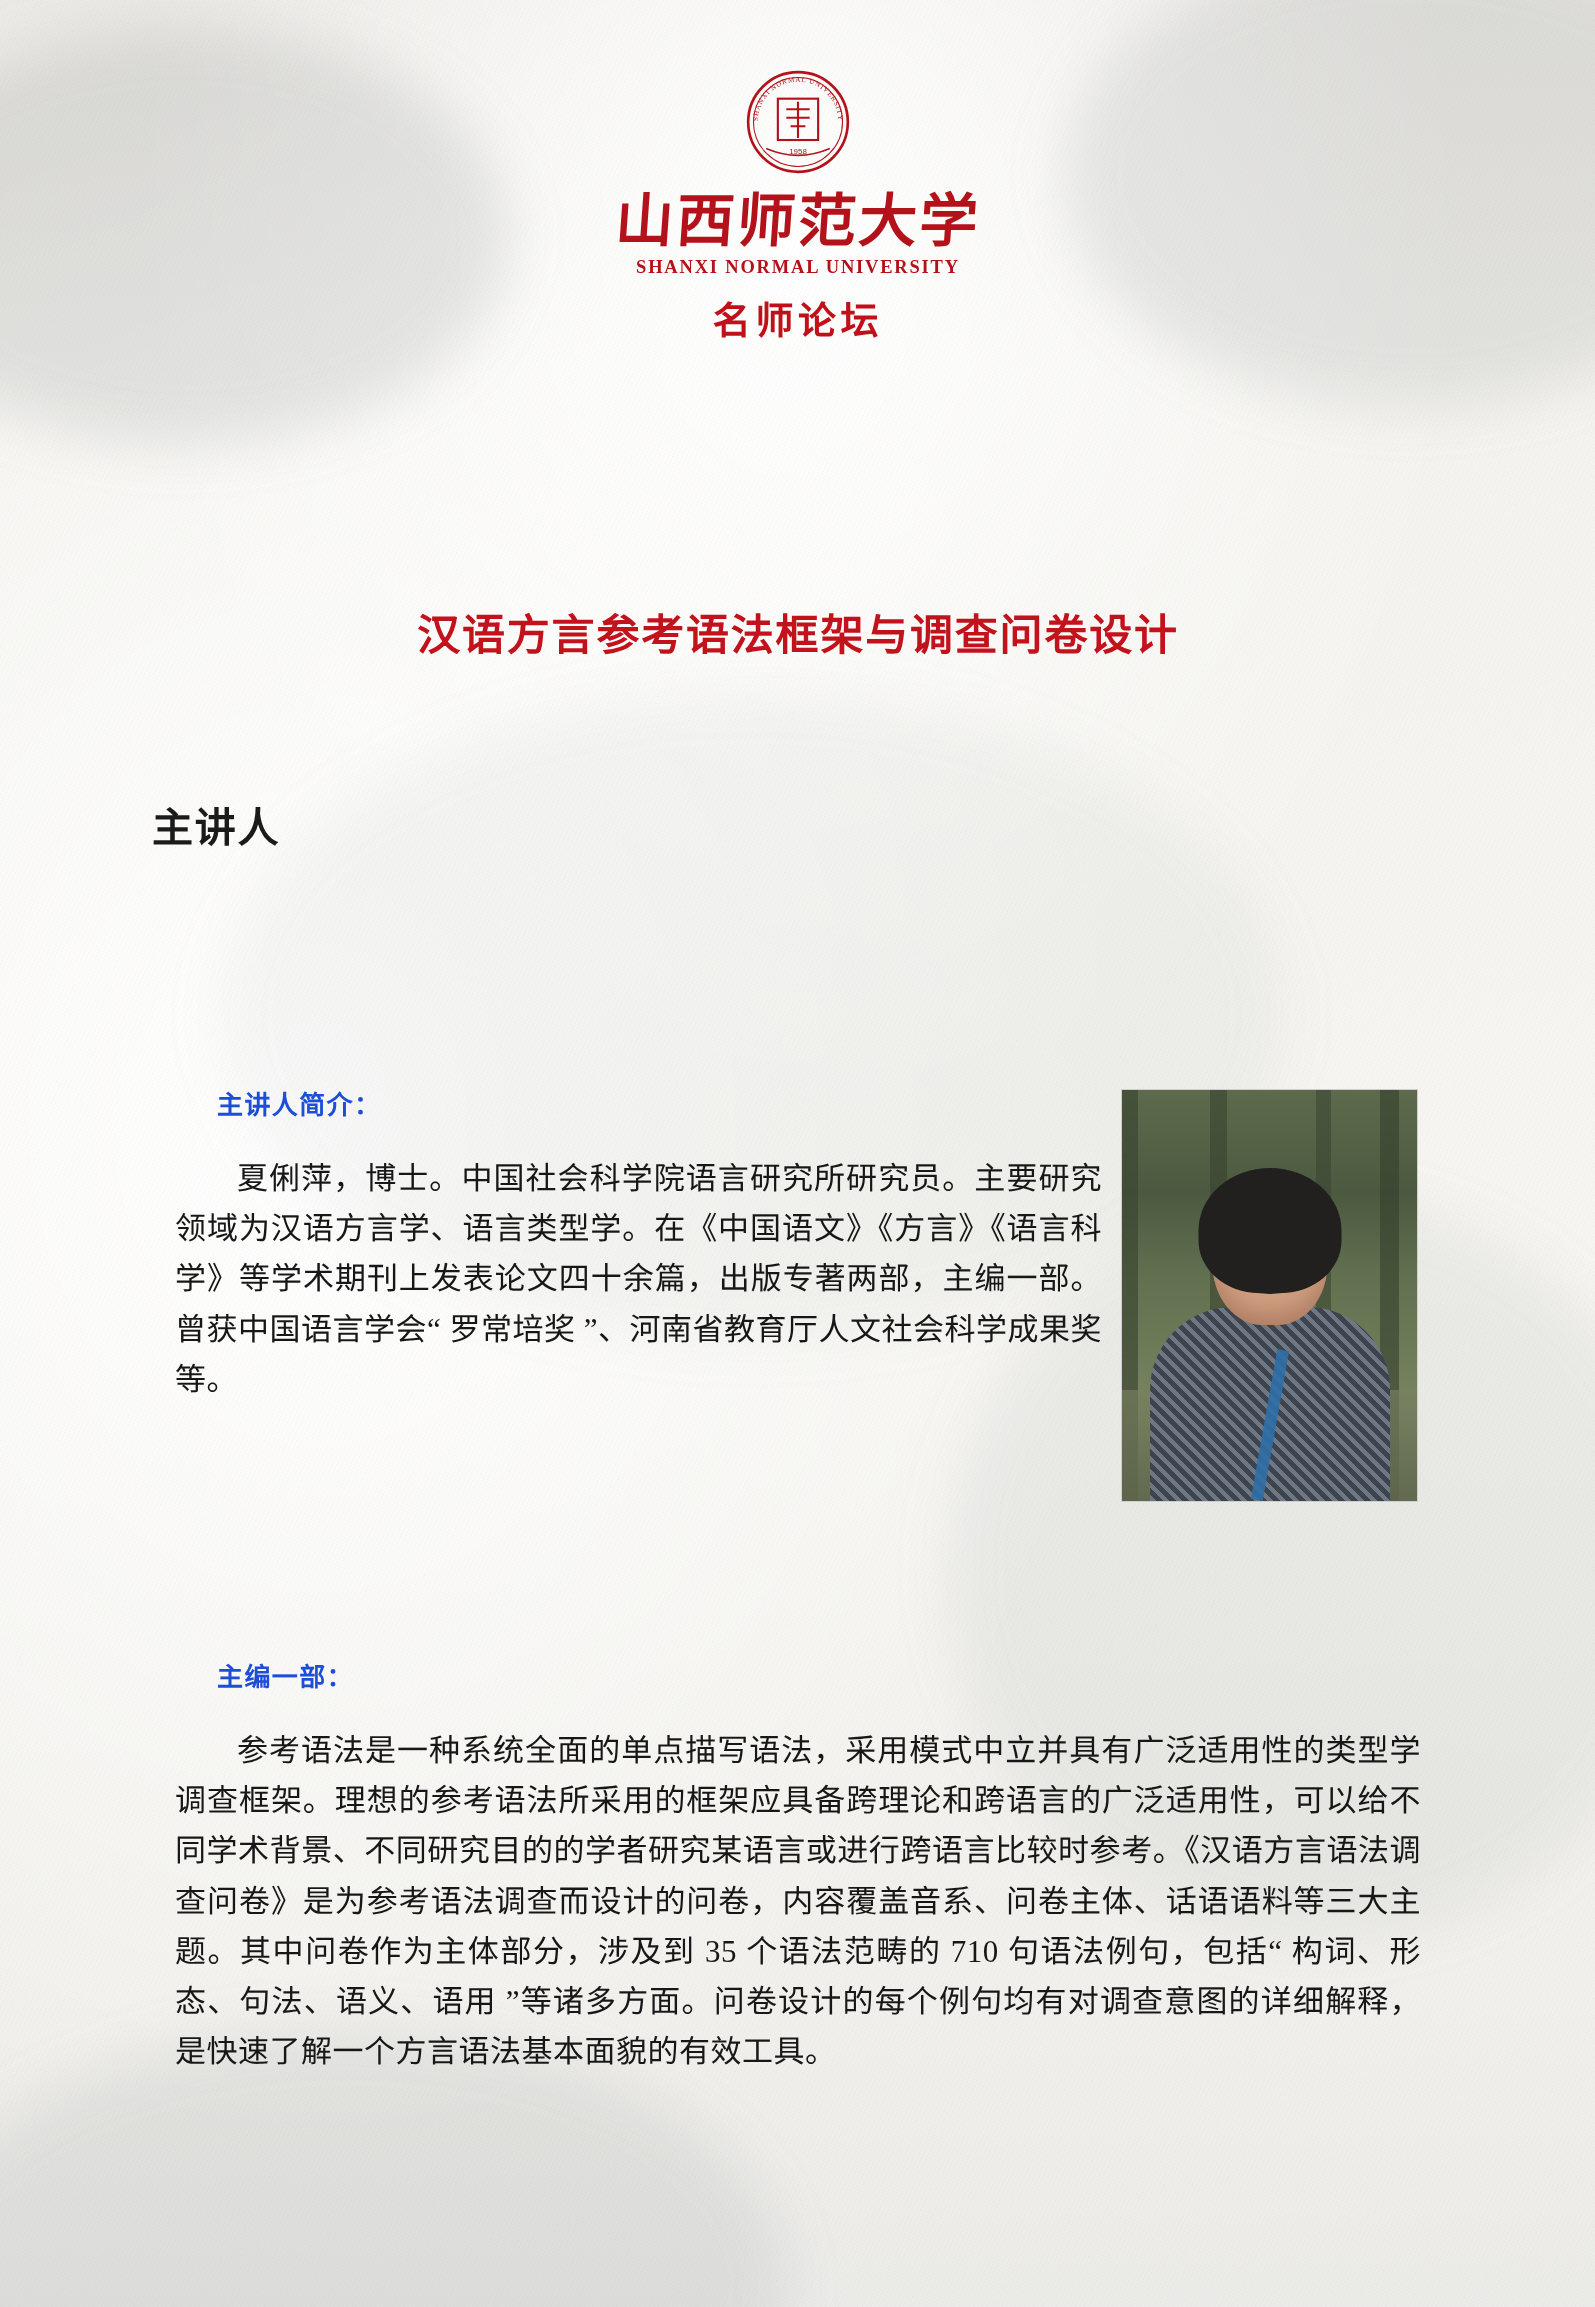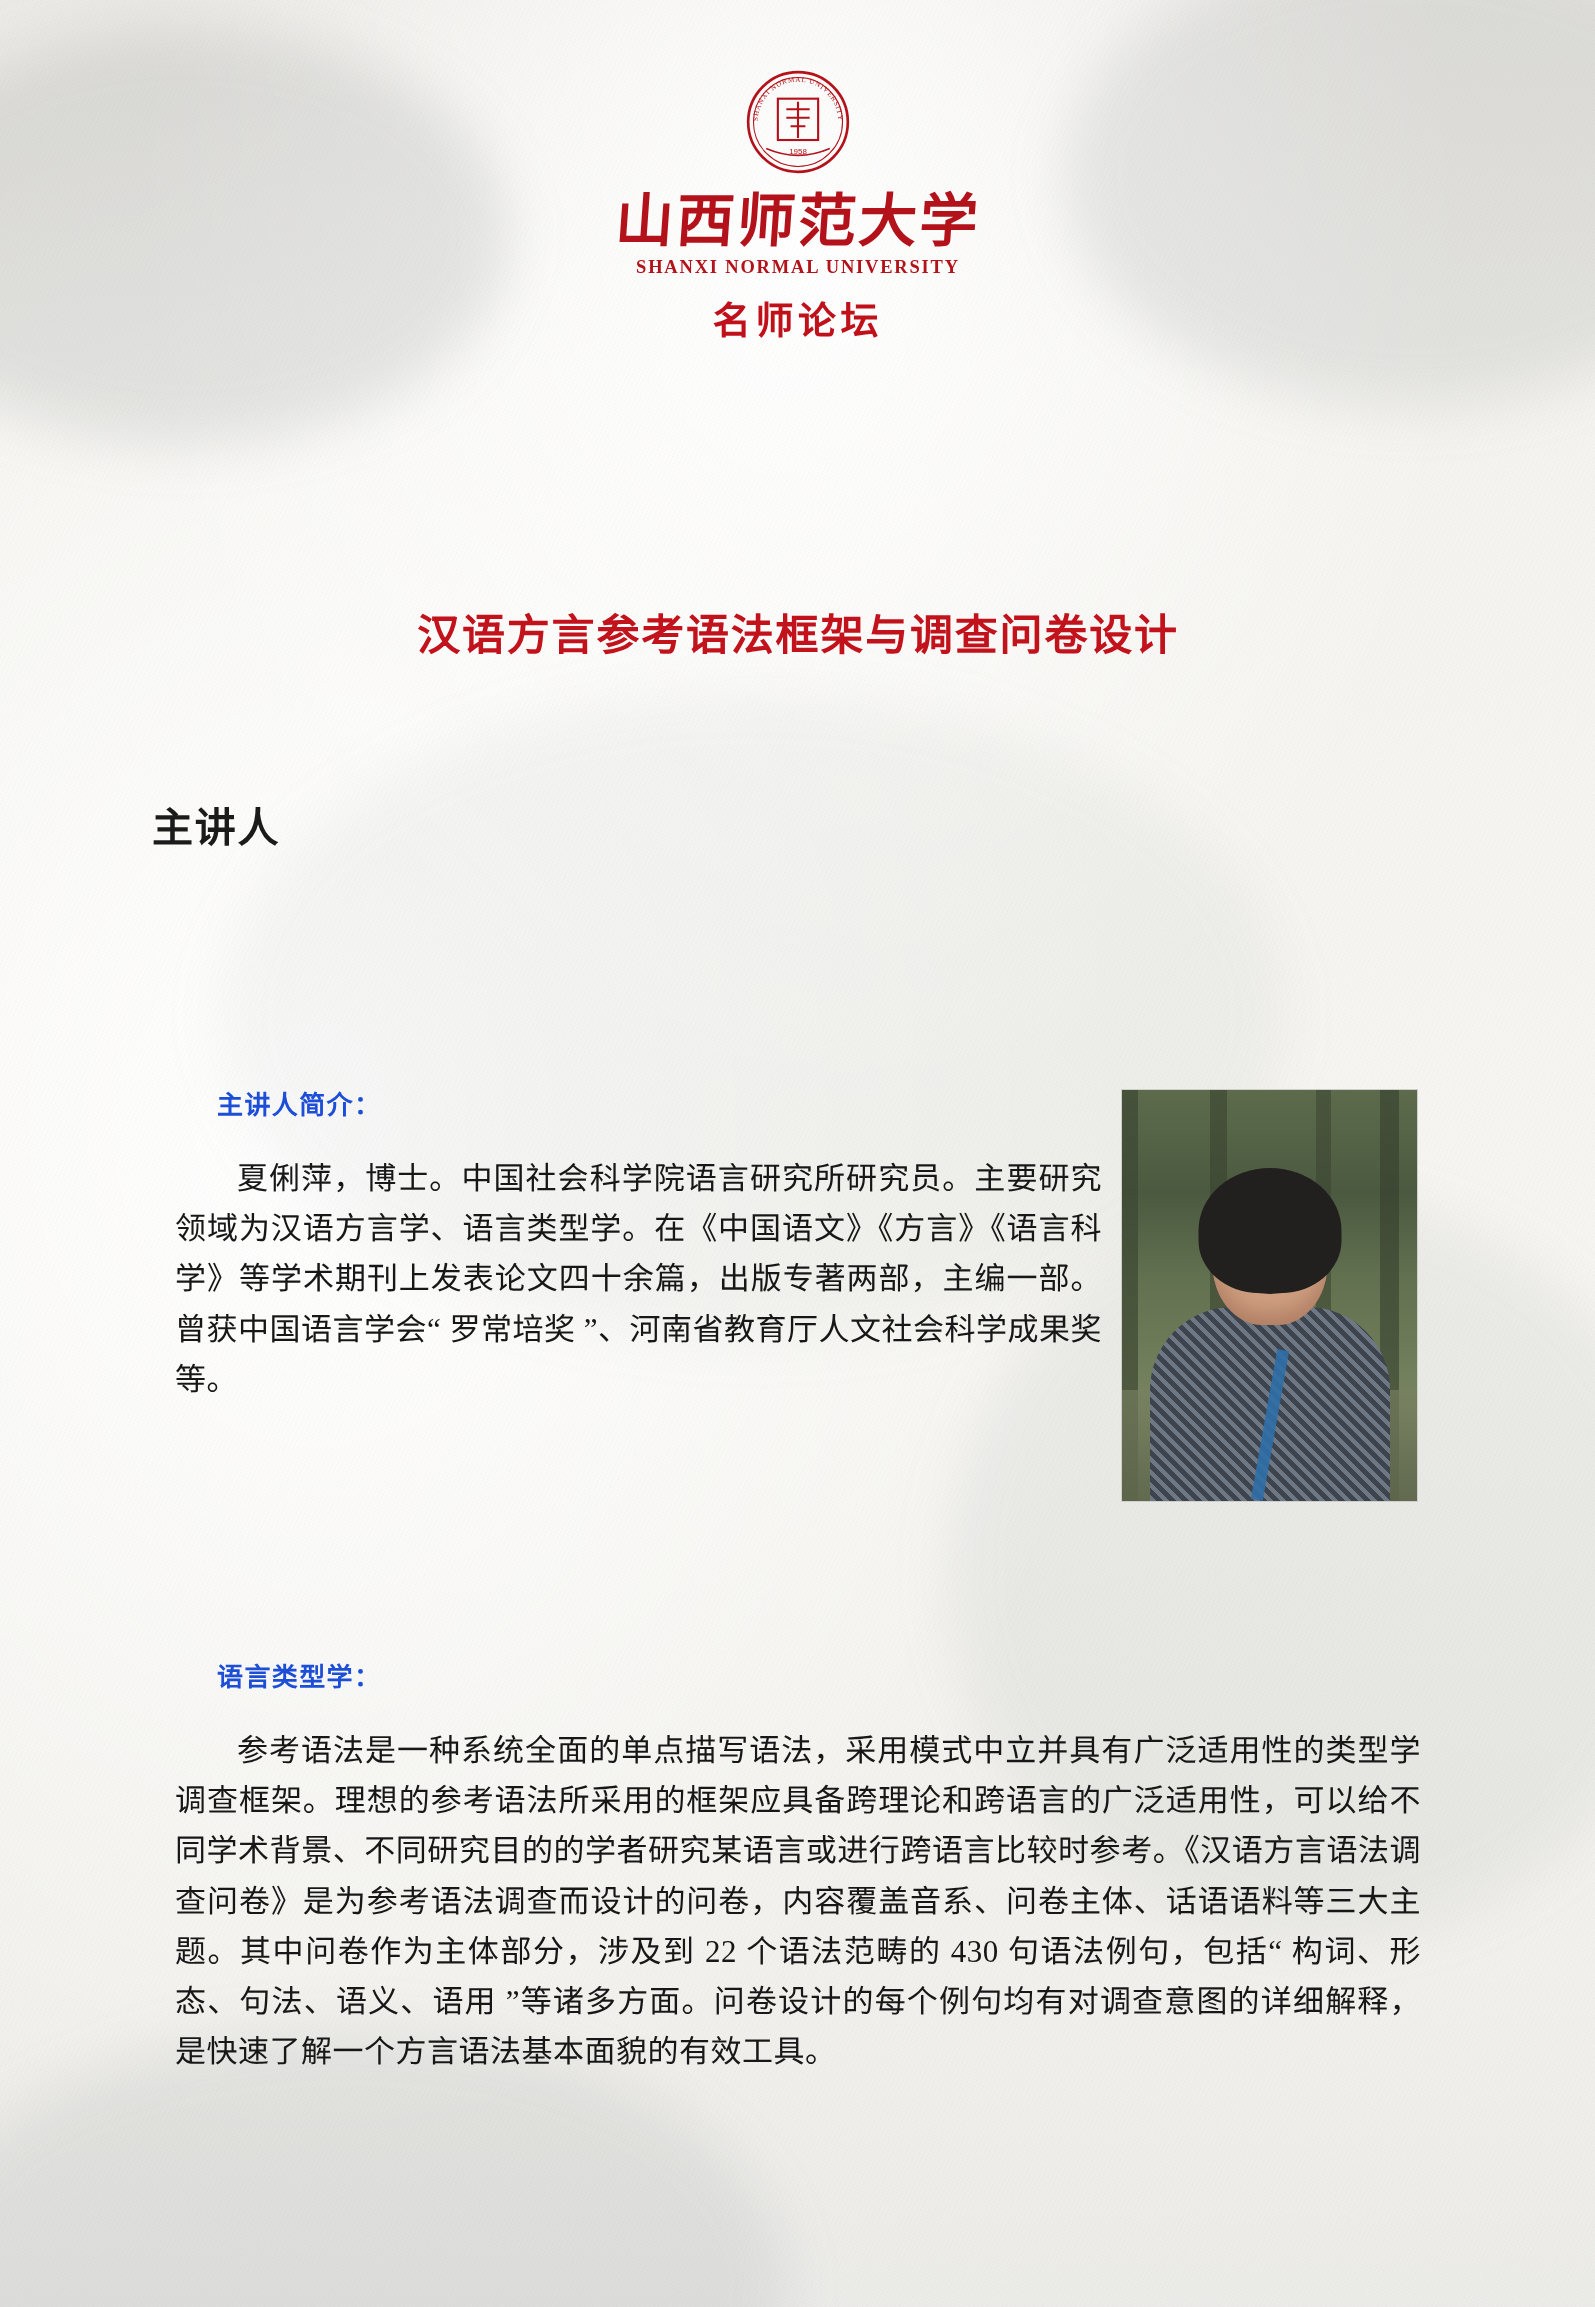--- a/index.html
+++ b/index.html
@@ -273,17 +273,17 @@
   <div class="portrait">
     <div class="p-bg"></div>
     <div class="p-trees"></div>
     <div class="p-ground"></div>
     <div class="p-body"></div>
     <div class="p-strap"></div>
     <div class="p-head"></div>
     <div class="p-hair"></div>
   </div>
 
-  <div class="sec-head" id="main-head">语言类型学：</div>
-  <div class="para" id="main-text">参考语法是一种系统全面的单点描写语法，采用模式中立并具有广泛适用性的类型学调查框架。理想的参考语法所采用的框架应具备跨理论和跨语言的广泛适用性，可以给不同学术背景、不同研究目的的学者研究某语言或进行跨语言比较时参考。《汉语方言语法调查问卷》是为参考语法调查而设计的问卷，内容覆盖音系、问卷主体、话语语料等三大主题。其中问卷作为主体部分，涉及到 22 个语法范畴的 430 句语法例句，包括“ 构词、形态、句法、语义、语用 ”等诸多方面。问卷设计的每个例句均有对调查意图的详细解释，是快速了解一个方言语法基本面貌的有效工具。</div>
+  <div class="sec-head" id="main-head">主编一部：</div>
+  <div class="para" id="main-text">参考语法是一种系统全面的单点描写语法，采用模式中立并具有广泛适用性的类型学调查框架。理想的参考语法所采用的框架应具备跨理论和跨语言的广泛适用性，可以给不同学术背景、不同研究目的的学者研究某语言或进行跨语言比较时参考。《汉语方言语法调查问卷》是为参考语法调查而设计的问卷，内容覆盖音系、问卷主体、话语语料等三大主题。其中问卷作为主体部分，涉及到 35 个语法范畴的 710 句语法例句，包括“ 构词、形态、句法、语义、语用 ”等诸多方面。问卷设计的每个例句均有对调查意图的详细解释，是快速了解一个方言语法基本面貌的有效工具。</div>
 
 </div>
 
 
 </body></html>

